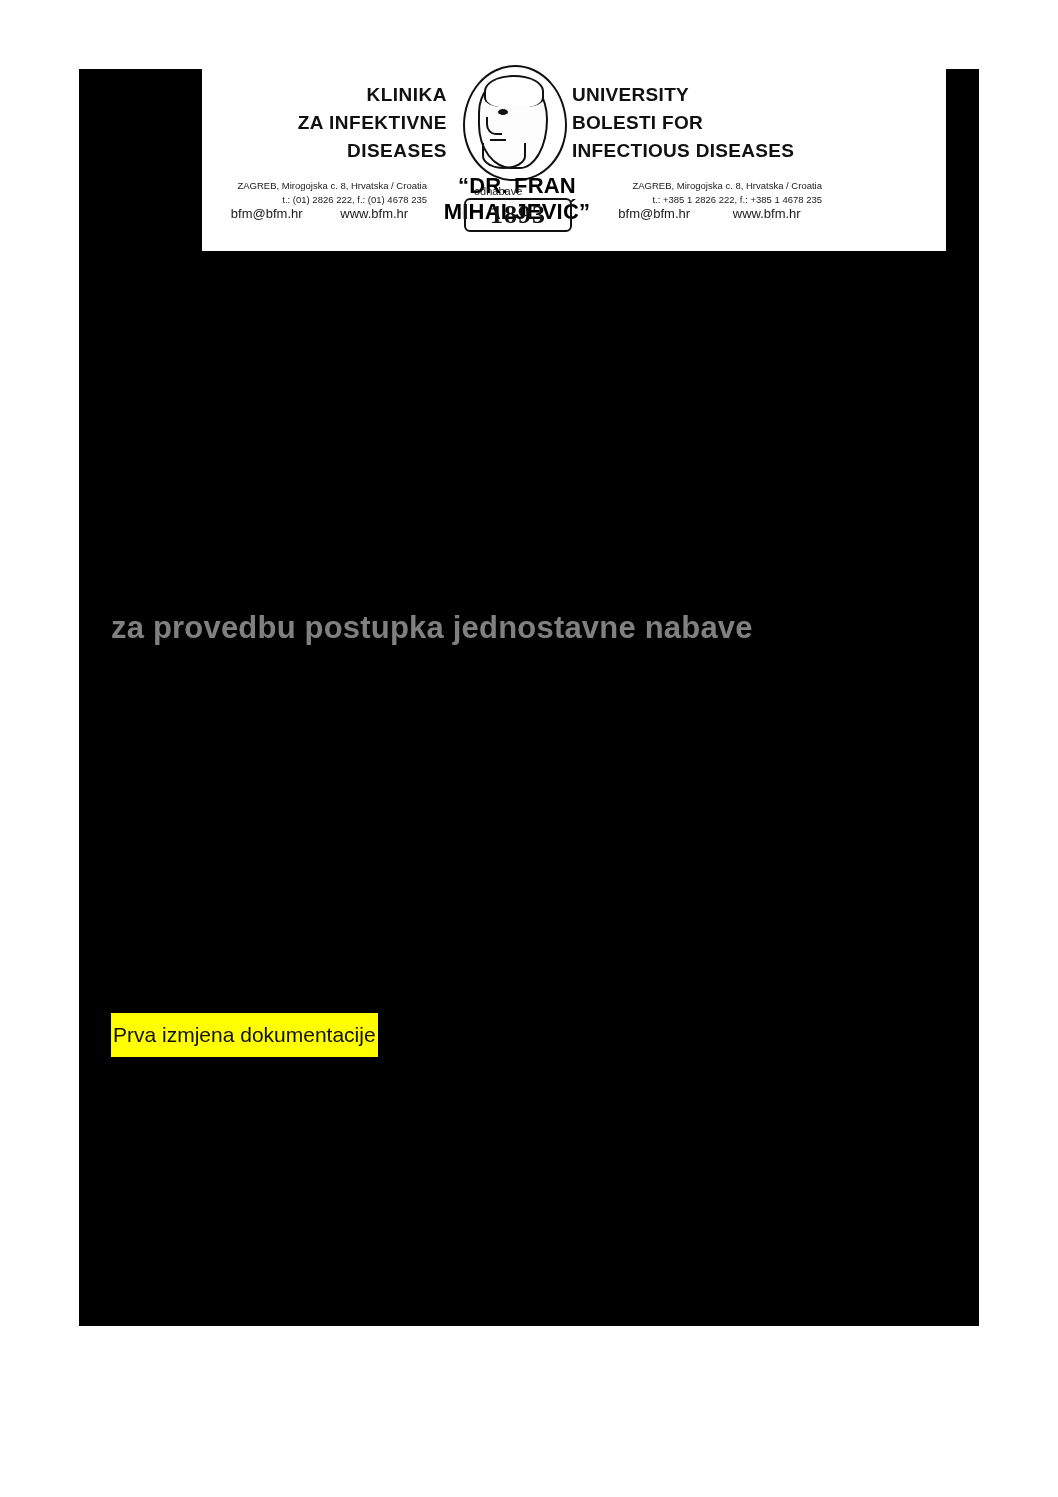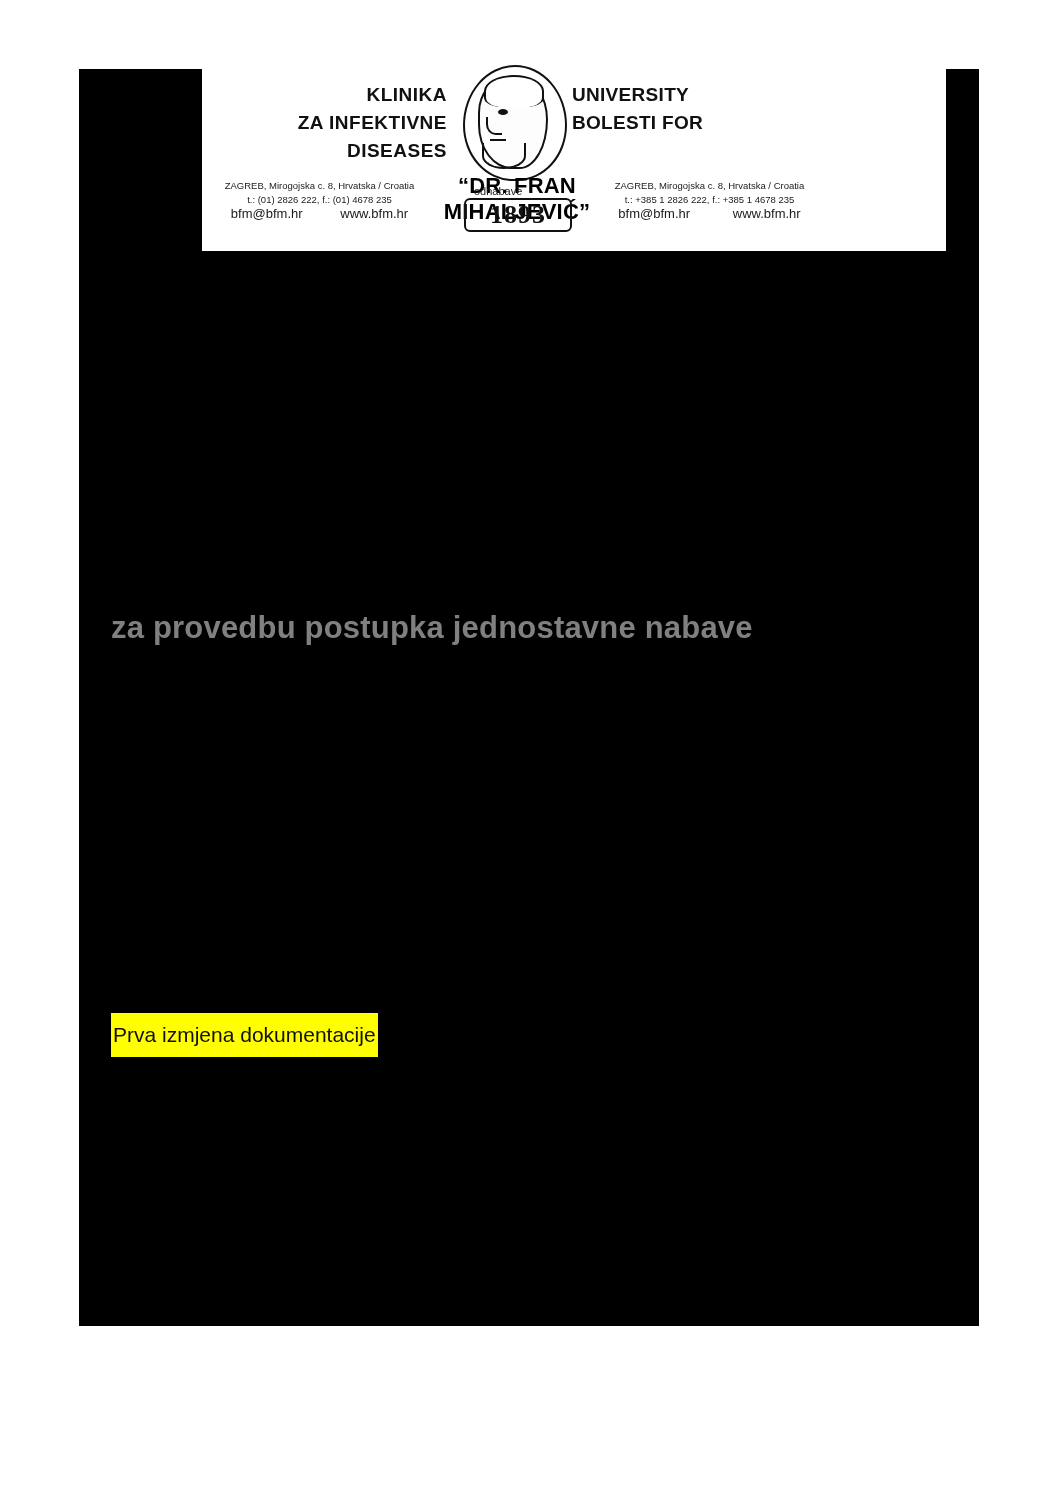--- a/index.html
+++ b/index.html
@@ -172,21 +172,21 @@
   .contact-right {
     position: absolute;
     left: 395px;
     top: 120px;
     width: 225px;
     text-align: center;
     font-size: 9.5px;
     line-height: 14px;
     color: #1a1a1a;
   }
-  .contact-line { white-space: nowrap; }
+  .contact-line { white-space: nowrap; text-align: right; }
   .contact-sub {
     display: flex;
     justify-content: space-around;
     font-size: 13px;
   }
 
   
   .since {
     position: absolute;
     left: 262px;
@@ -254,20 +254,21 @@
 
     <div class="lh-left">
       <div>KLINIKA</div>
       <div>ZA INFEKTIVNE</div>
       <div>DISEASES</div>
     </div>
 
     <div class="lh-right">
       <div>UNIVERSITY</div>
       <div>BOLESTI FOR</div>
+      <div>INFECTIOUS DISEASES</div>
     </div>
 
     <div class="emblem">
       <div class="ring"></div>
       <div class="face"></div>
       <div class="hair"></div>
       <div class="nose"></div>
       <div class="eye"></div>
       <div class="mouth"></div>
       <div class="beard"></div>

